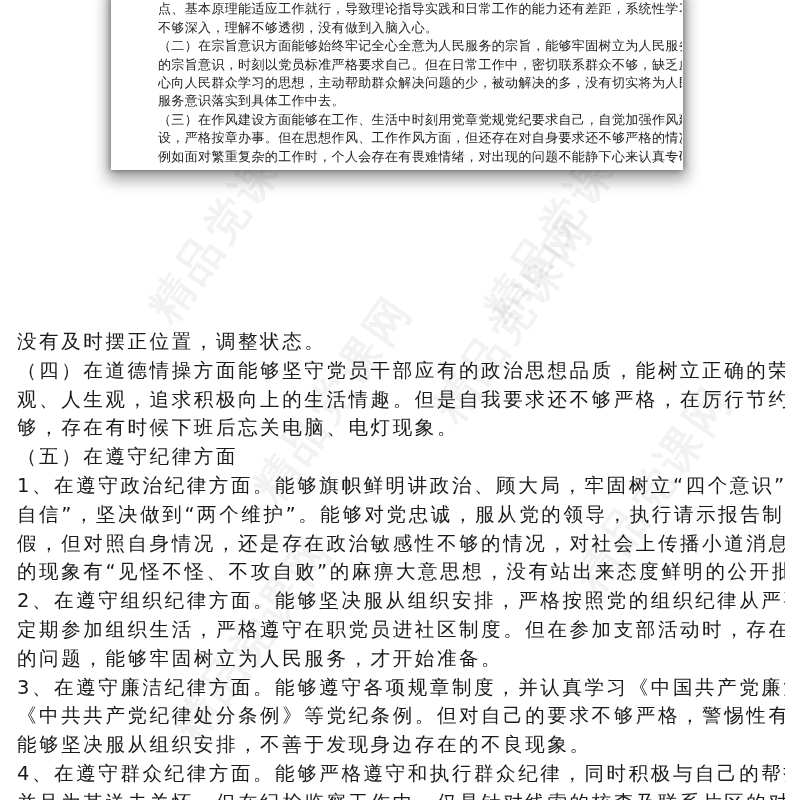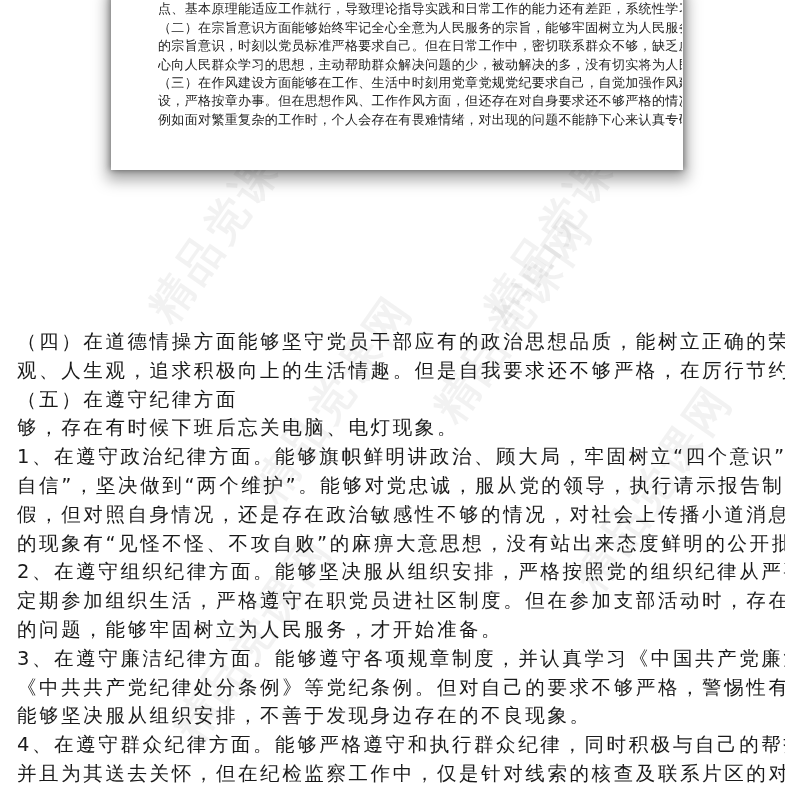--- a/index.html
+++ b/index.html
@@ -78,34 +78,37 @@
 <div class="watermark" style="left:470px; top:300px;">精品党课网</div>
 <div class="watermark" style="left:240px; top:480px;">精品党课网</div>
 <div class="watermark" style="left:560px; top:570px;">精品党课网</div>
 <div class="watermark" style="left:160px; top:720px;">精品党课网</div>
 <div class="watermark" style="left:420px; top:400px;">精品党课网</div>
 
 <div class="card">
   <div class="card-text">
     <p class="cut">在有时会把工作当成硬任务，学习变成软任务，认为自己是做实际工作的，懂得一些基本观</p>
     <p>点、基本原理能适应工作就行，导致理论指导实践和日常工作的能力还有差距，系统性学习</p>
+    <p>不够深入，理解不够透彻，没有做到入脑入心。</p>
     <p>（二）在宗旨意识方面能够始终牢记全心全意为人民服务的宗旨，能够牢固树立为人民服务</p>
     <p>的宗旨意识，时刻以党员标准严格要求自己。但在日常工作中，密切联系群众不够，缺乏虚</p>
     <p>心向人民群众学习的思想，主动帮助群众解决问题的少，被动解决的多，没有切实将为人民</p>
+    <p>服务意识落实到具体工作中去。</p>
     <p>（三）在作风建设方面能够在工作、生活中时刻用党章党规党纪要求自己，自觉加强作风建</p>
     <p>设，严格按章办事。但在思想作风、工作作风方面，但还存在对自身要求还不够严格的情况，</p>
     <p>例如面对繁重复杂的工作时，个人会存在有畏难情绪，对出现的问题不能静下心来认真专研，</p>
   </div>
 </div>
 
 <div class="main-text">
+  <p>没有及时摆正位置，调整状态。</p>
   <p>（四）在道德情操方面能够坚守党员干部应有的政治思想品质，能树立正确的荣辱观、道德</p>
   <p>观、人生观，追求积极向上的生活情趣。但是自我要求还不够严格，在厉行节约方面做的不</p>
+  <p>够，存在有时候下班后忘关电脑、电灯现象。</p>
   <p>（五）在遵守纪律方面</p>
-  <p>够，存在有时候下班后忘关电脑、电灯现象。</p>
   <p>1、在遵守政治纪律方面。能够旗帜鲜明讲政治、顾大局，牢固树立“四个意识”，坚定“四个</p>
   <p>自信”，坚决做到“两个维护”。能够对党忠诚，服从党的领导，执行请示报告制度，不弄虚作</p>
   <p>假，但对照自身情况，还是存在政治敏感性不够的情况，对社会上传播小道消息、诋毁时政</p>
   <p>的现象有“见怪不怪、不攻自败”的麻痹大意思想，没有站出来态度鲜明的公开批判、制止。</p>
   <p>2、在遵守组织纪律方面。能够坚决服从组织安排，严格按照党的组织纪律从严要求自己，</p>
   <p>定期参加组织生活，严格遵守在职党员进社区制度。但在参加支部活动时，存在主动性不强</p>
   <p>的问题，能够牢固树立为人民服务，才开始准备。</p>
   <p>3、在遵守廉洁纪律方面。能够遵守各项规章制度，并认真学习《中国共产党廉洁自律准则》</p>
   <p>《中共共产党纪律处分条例》等党纪条例。但对自己的要求不够严格，警惕性有所放松，对</p>
   <p>能够坚决服从组织安排，不善于发现身边存在的不良现象。</p>

